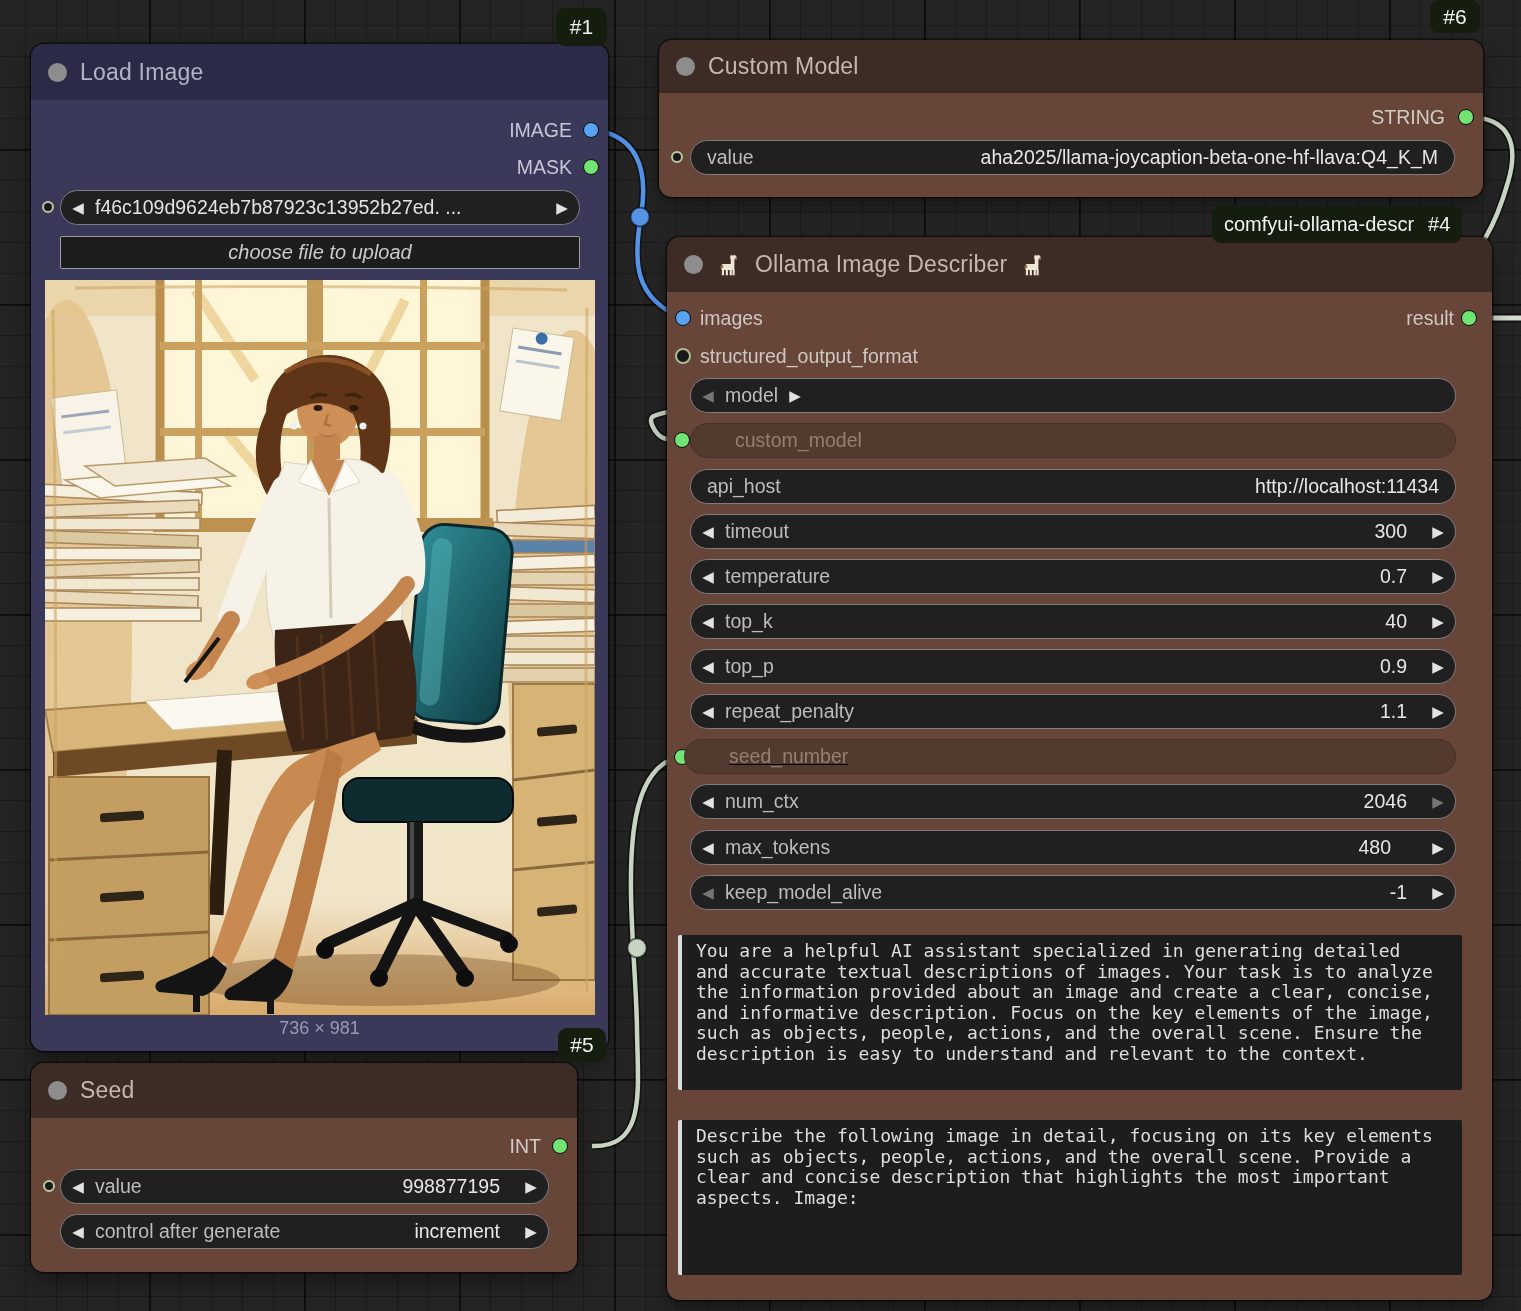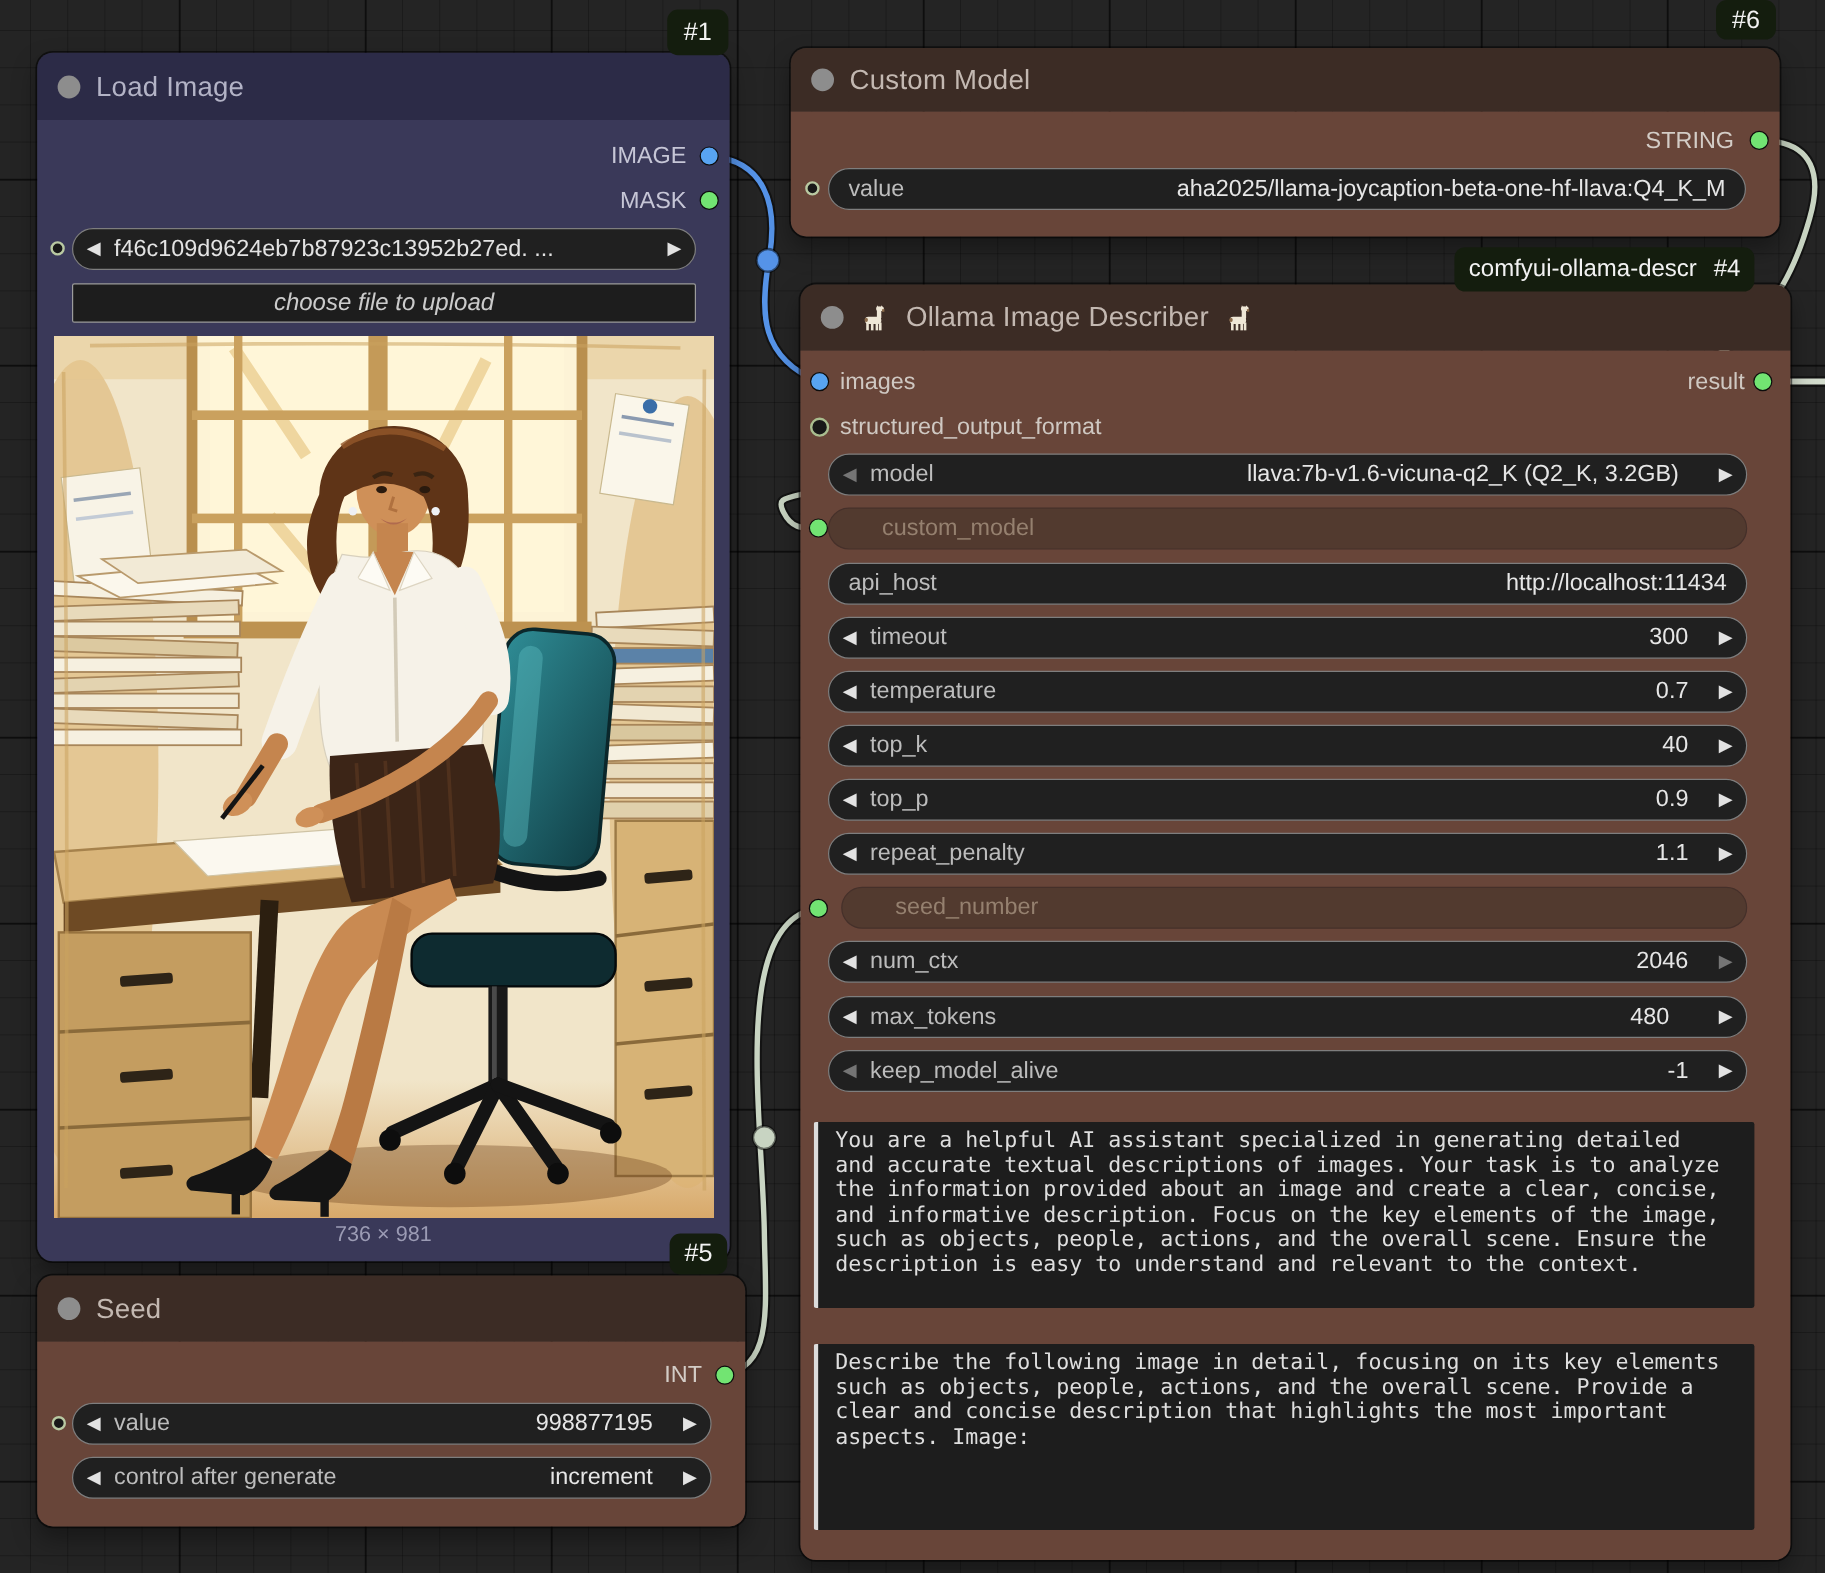--- a/index.html
+++ b/index.html
@@ -351,21 +351,20 @@
     </div>
     <span class="socket sock-green" style="right:15px;top:73px;"></span>
     <span class="socket sock-hollow" style="left:8px;top:111px;"></span>
     <div class="slot" style="left:33px;top:108px;color:#cfc8c2;">
       <span class="slot-label">structured_output_format</span>
     </div>
 
     <div class="widget" style="left:23px;right:36px;top:141px;">
       <span class="arrow dim">◀</span>
       <span class="w-label">model</span>
-      <span class="w-value" style="margin-right:22px;">llava:7b-v1.6-vicuna-q2_K (Q2_K, 3.2GB)</span>
       <span class="arrow">▶</span>
     </div>
 
     <span class="socket sock-green" style="left:7px;top:195px;"></span>
     <div class="widget disabled noarr" style="left:23px;right:36px;top:186px;">
       <span class="w-label">custom_model</span>
     </div>
 
     <div class="widget noarr" style="left:23px;right:36px;top:232px;">
       <span class="w-label">api_host</span>
@@ -401,21 +400,21 @@
     </div>
 
     <div class="widget" style="left:23px;right:36px;top:457px;">
       <span class="arrow">◀</span>
       <span class="w-label">repeat_penalty</span>
       <span class="w-value" style="margin-right:14px;">1.1</span>
       <span class="arrow">▶</span>
     </div>
 
     <span class="socket sock-green" style="left:7px;top:512px;"></span>
-    <div class="widget disabled noarr" style="left:34px;right:36px;top:502px;">
+    <div class="widget disabled noarr" style="left:17px;right:36px;top:502px;text-decoration:underline;">
       <span class="w-label">seed_number</span>
     </div>
 
     <div class="widget" style="left:23px;right:36px;top:547px;">
       <span class="arrow">◀</span>
       <span class="w-label">num_ctx</span>
       <span class="w-value" style="margin-right:14px;">2046</span>
       <span class="arrow dim">▶</span>
     </div>
 
@@ -431,21 +430,21 @@
       <span class="w-label">keep_model_alive</span>
       <span class="w-value" style="margin-right:14px;">-1</span>
       <span class="arrow">▶</span>
     </div>
 
     <textarea class="prompt" style="left: 11px; width: 784px; top: 698px; height: 155px;" spellcheck="false">You are a helpful AI assistant specialized in generating detailed and accurate textual descriptions of images. Your task is to analyze the information provided about an image and create a clear, concise, and informative description. Focus on the key elements of the image, such as objects, people, actions, and the overall scene. Ensure the description is easy to understand and relevant to the context.</textarea>
 
     <textarea class="prompt" style="left: 11px; width: 784px; top: 883px; height: 155px;" spellcheck="false">Describe the following image in detail, focusing on its key elements such as objects, people, actions, and the overall scene. Provide a clear and concise description that highlights the most important aspects. Image:</textarea>
   </div>
 
-  <div class="node brown" style="left:31px;top:1063px;width:590px;height:209px;">
+  <div class="node brown" style="left:31px;top:1063px;width:546px;height:209px;">
     <div class="header" style="height:55px;">
       <span class="hdot"></span>
       <span class="title">Seed</span>
     </div>
     <div class="body" style="top:55px;"></div>
     <div class="slot" style="right:36px;top:72px;color:#d3ccc6;">
       <span class="slot-label">INT</span>
     </div>
     <span class="socket sock-green" style="right:9px;top:75px;"></span>
     <span class="wsock" style="left:12px;top:117px;"></span>

